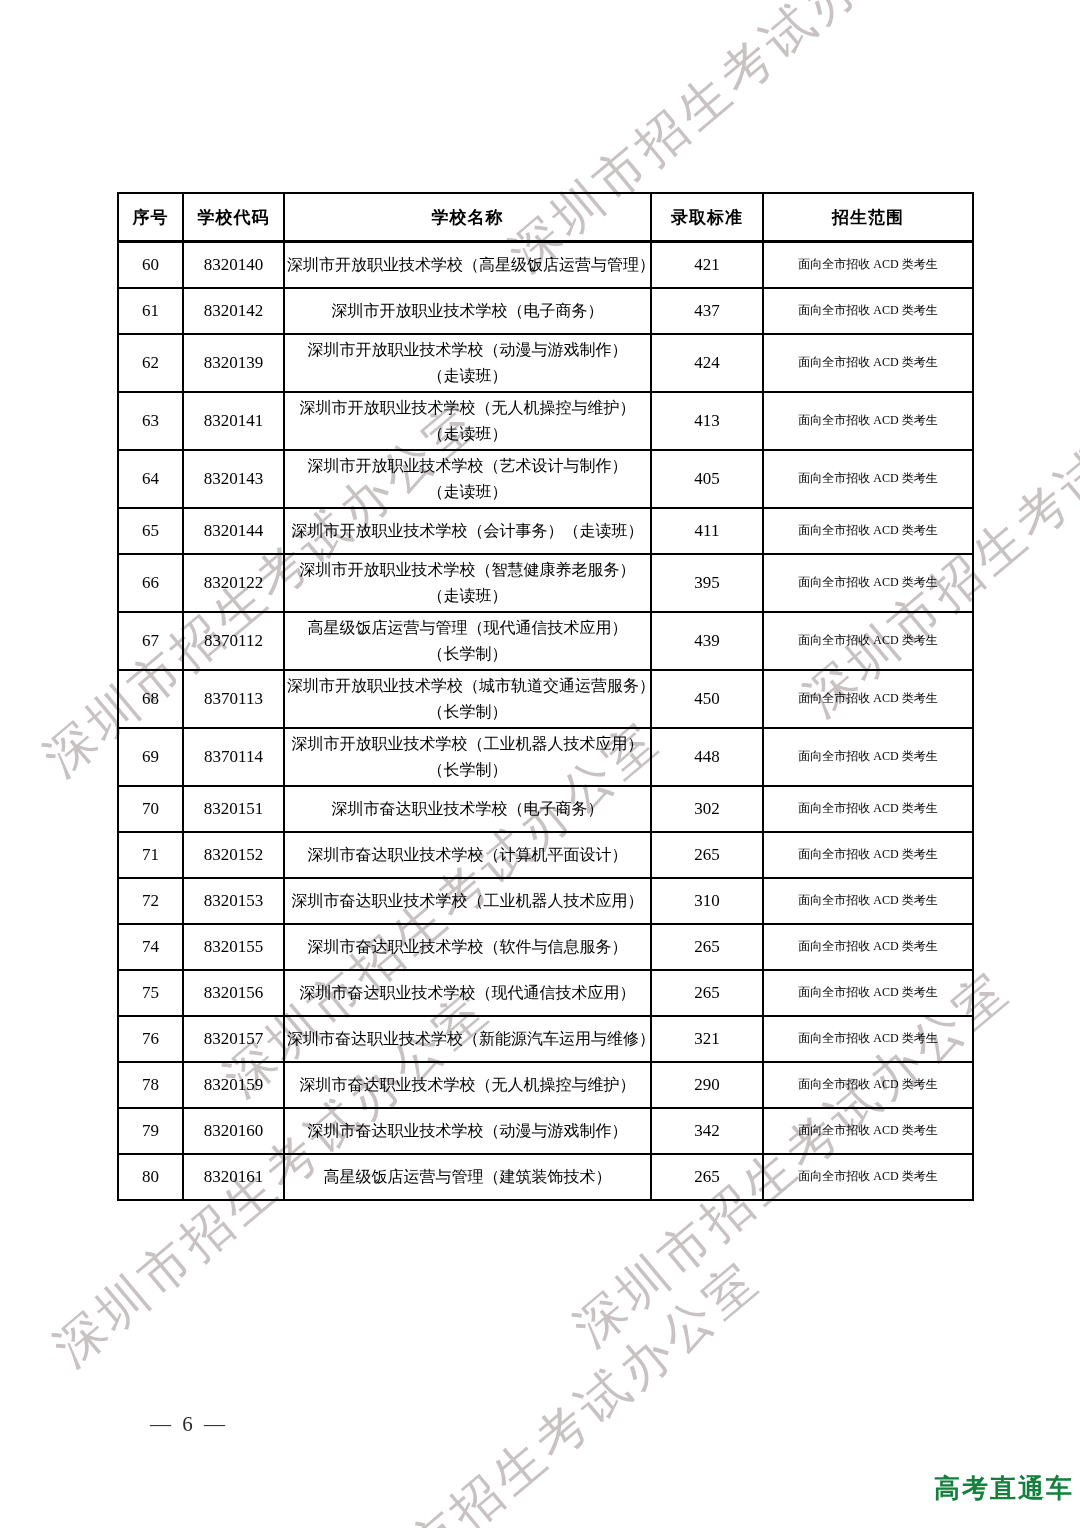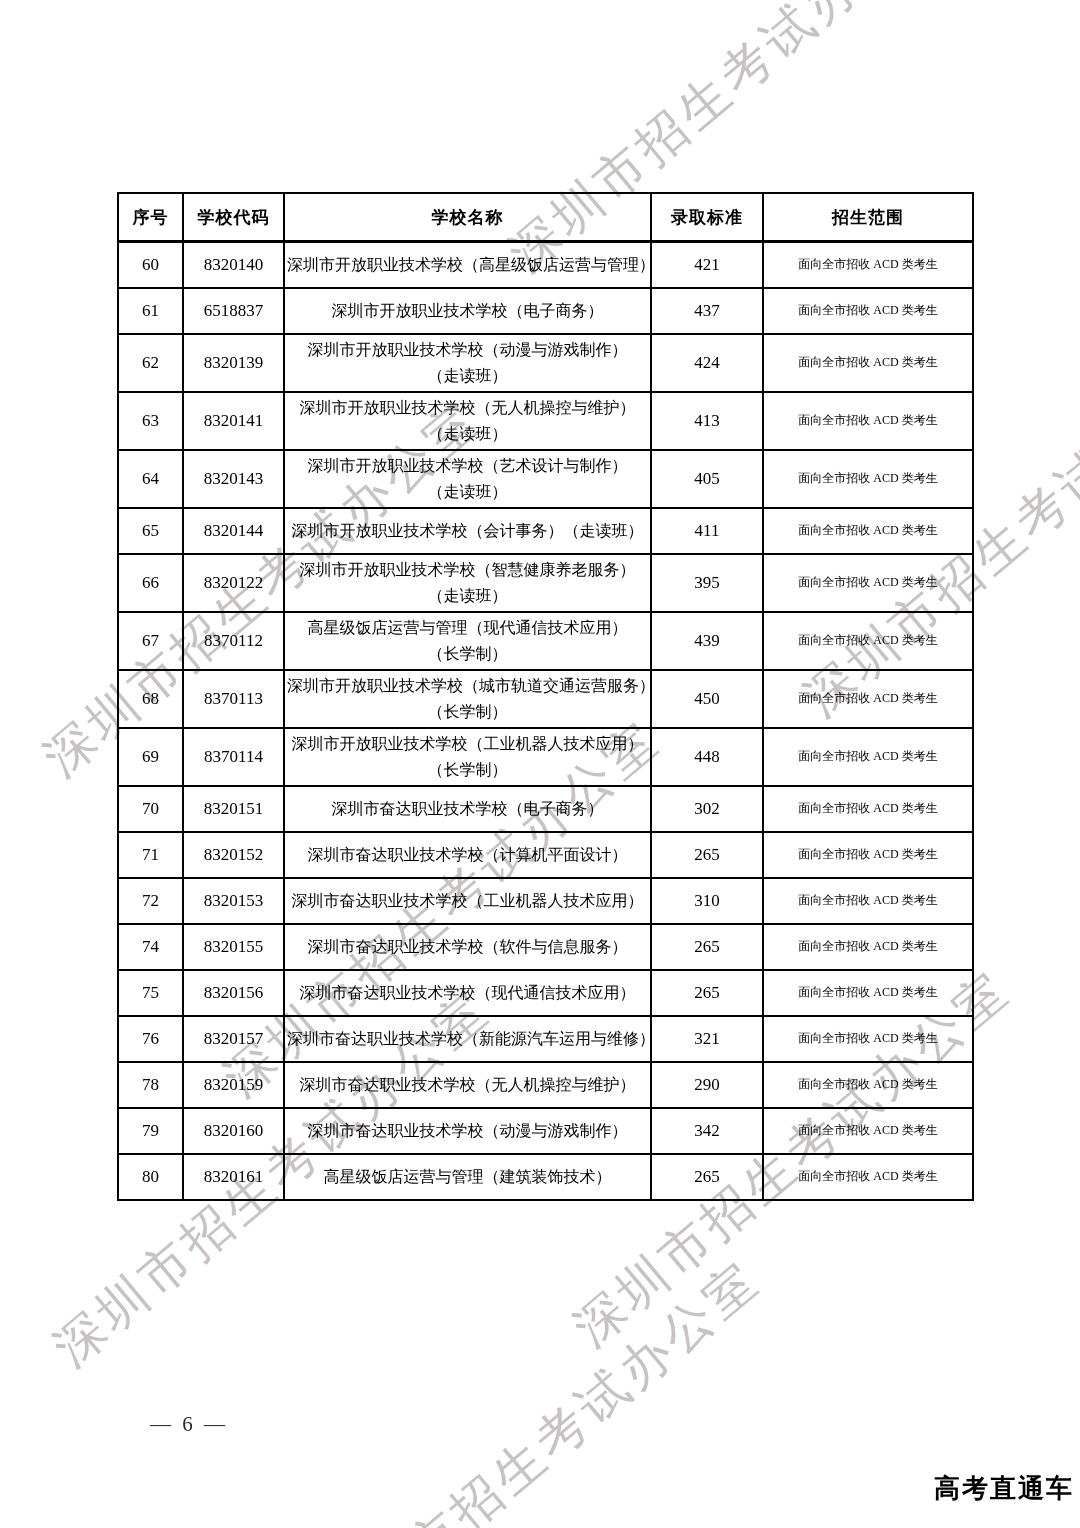--- a/index.html
+++ b/index.html
@@ -61,21 +61,21 @@
       <td>8320140</td>
       <td>
         <div class="nm">深圳市开放职业技术学校（高星级饭店运营与管理）</div>
 
       </td>
       <td>421</td>
       <td>面向全市招收 ACD 类考生</td>
     </tr>
         <tr>
       <td>61</td>
-      <td>6518837</td>
+      <td>8320142</td>
       <td>
         <div class="nm">深圳市开放职业技术学校（电子商务）</div>
 
       </td>
       <td>437</td>
       <td>面向全市招收 ACD 类考生</td>
     </tr>
         <tr>
       <td>62</td>
       <td>8320139</td>
@@ -243,15 +243,15 @@
         <div class="nm">高星级饭店运营与管理（建筑装饰技术）</div>
 
       </td>
       <td>265</td>
       <td>面向全市招收 ACD 类考生</td>
     </tr>
       </tbody>
   </table>
 
   <div class="pageno">— 6 —</div>
-  <div class="brand" style="color: #000000;">高考直通车</div>
+  <div class="brand" style="color: #15803d;">高考直通车</div>
 
 </div>
 
 </body></html>

